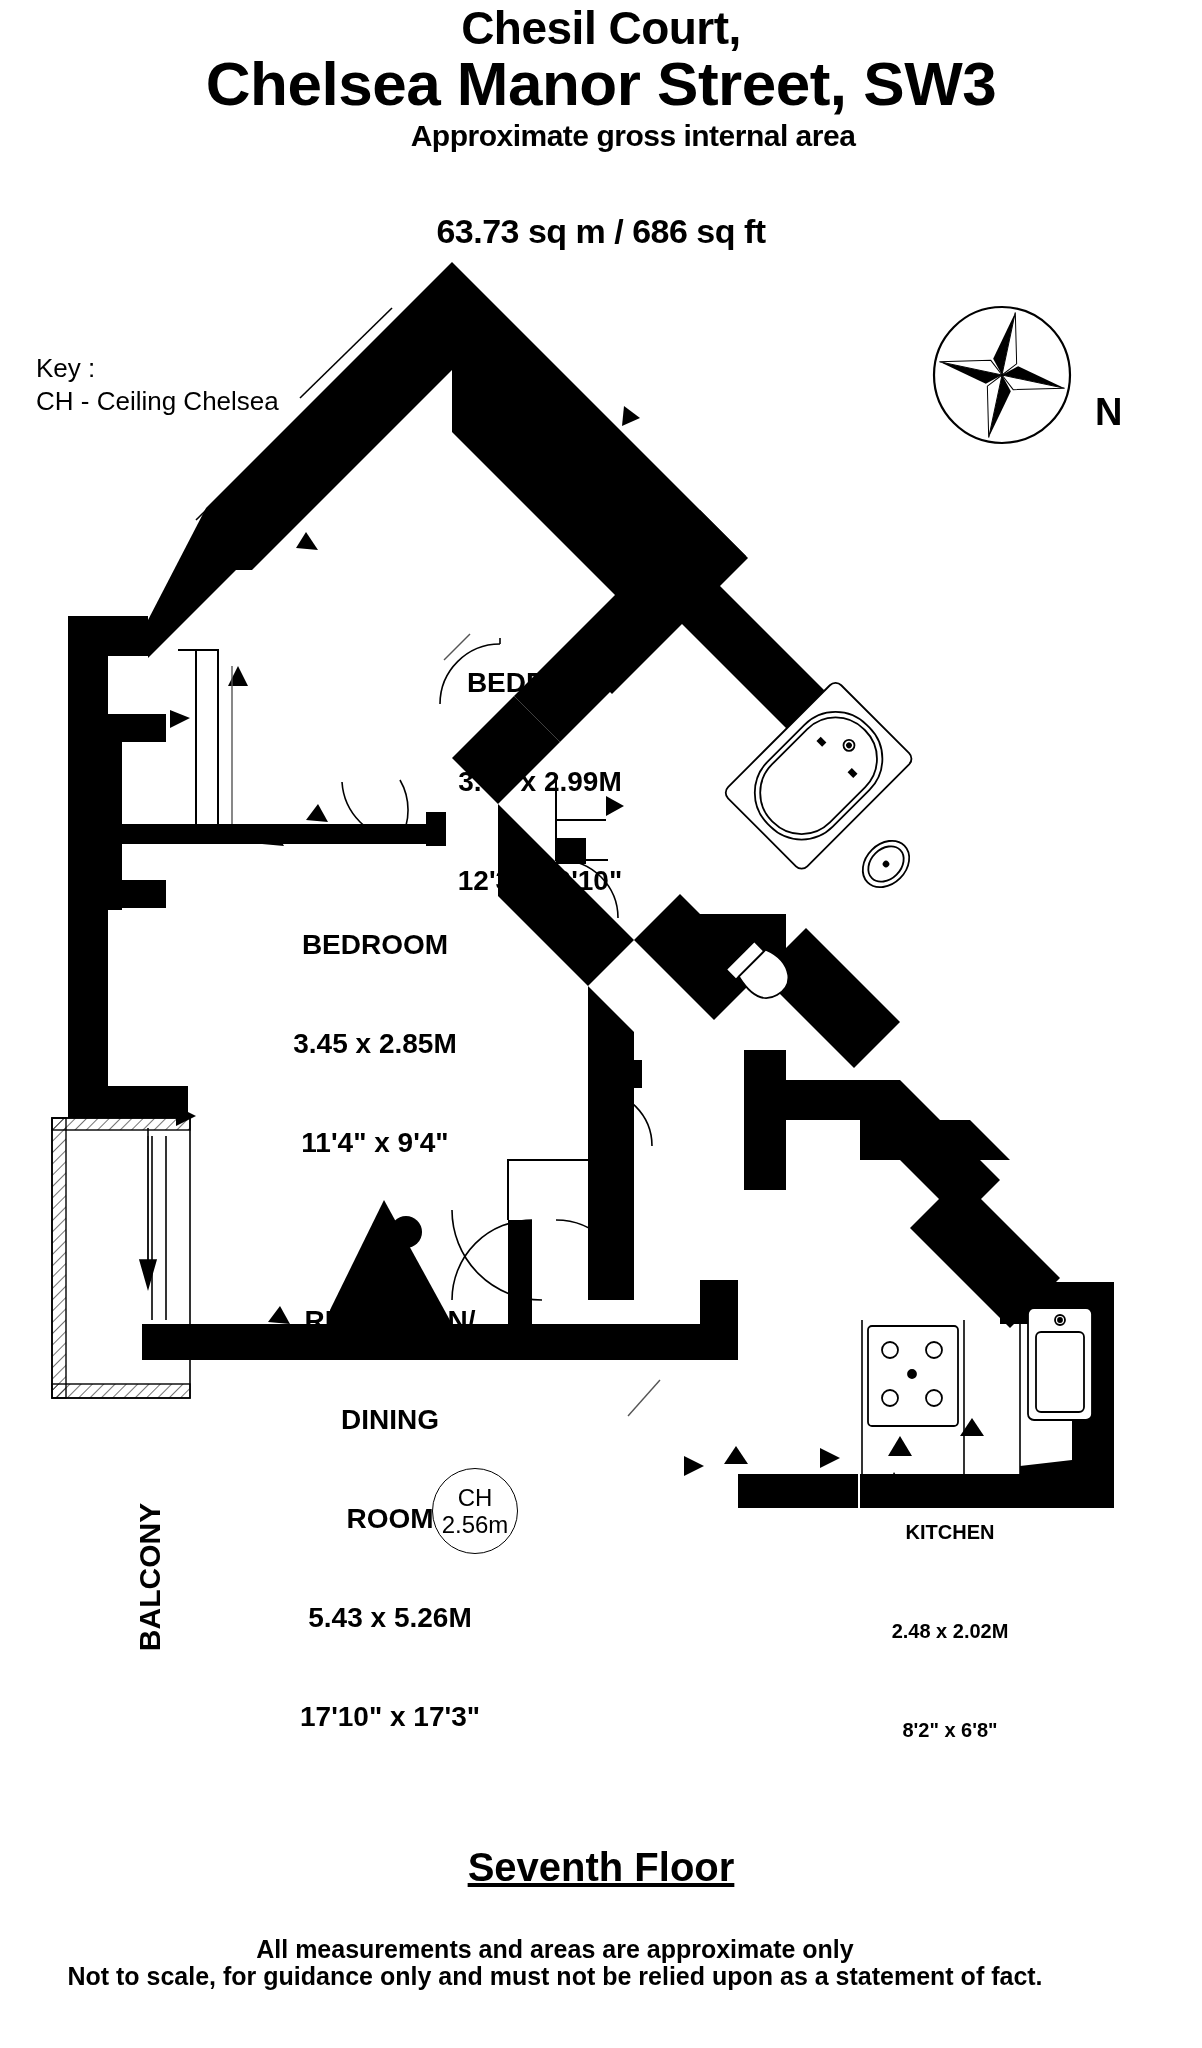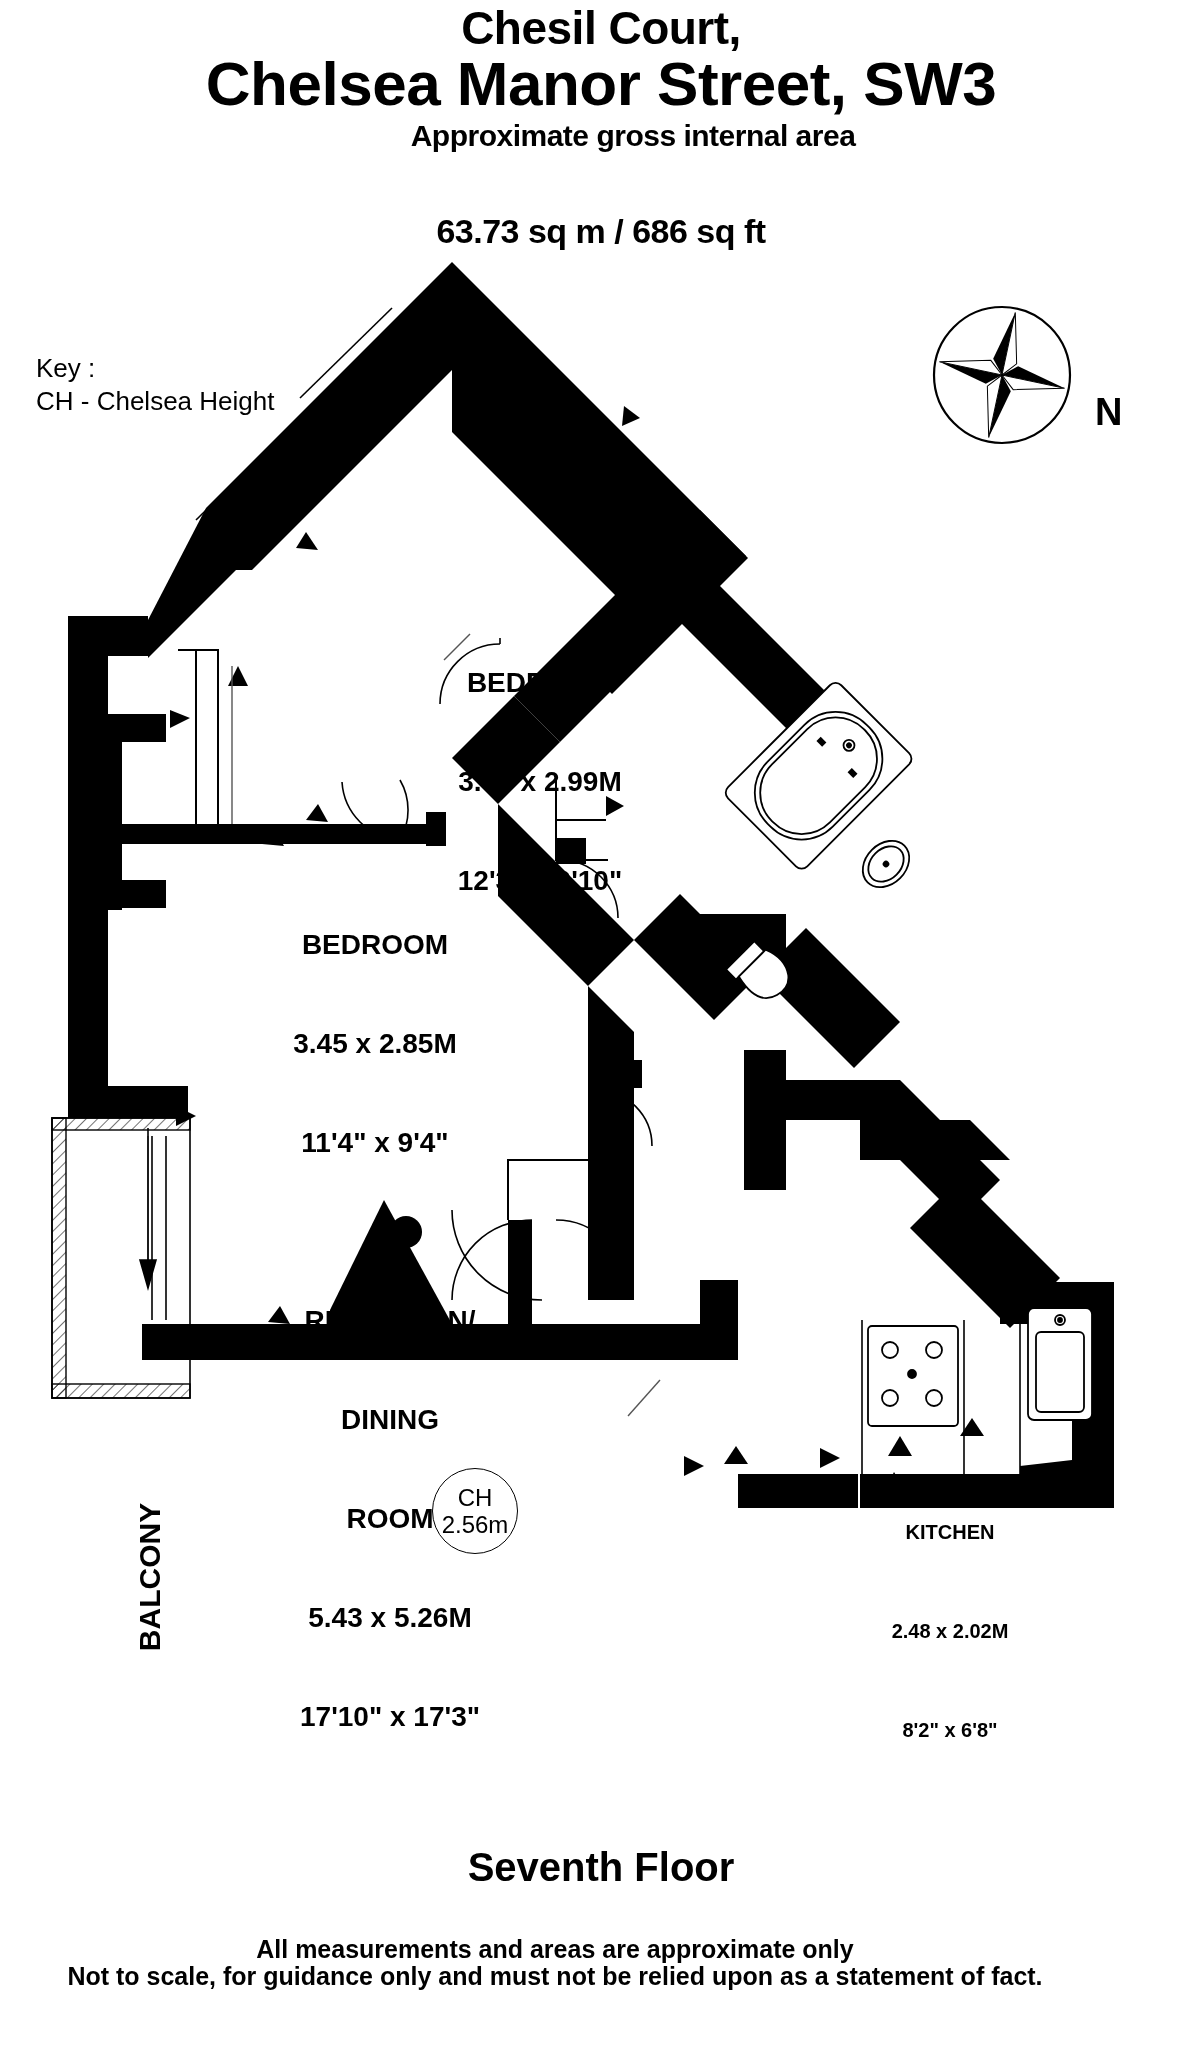--- a/index.html
+++ b/index.html
@@ -25,21 +25,21 @@
 
   .key{
     position:absolute;left:36px;font-size:26px;line-height:33px;font-weight:normal;
     white-space:pre;
   }
   #key-line1{top:352px;}
   #key-line2{top:385px;}
 
   #floor-label{
     position:absolute;left:0;width:1202px;text-align:center;top:1845px;
-    font-size:40px;font-weight:bold;
+    font-size:40px;font-weight:bold;text-decoration:underline;
   }
   .disclaimer{
     position:absolute;left:0;width:1110px;text-align:center;font-size:25px;
     font-weight:bold;line-height:32px;
   }
   #disclaimer-1{top:1960px;}
   #disclaimer-2{top:1908px;margin-top:25px;}
 
   
   #compass{position:absolute;left:930px;top:300px;width:210px;height:180px;}
@@ -77,21 +77,21 @@
 <body>
 
 <div class="page">
 
   <div class="title" id="title-line1">Chesil Court,</div>
   <div class="title" id="title-line2">Chelsea Manor Street, SW3</div>
   <div class="title" id="subtitle">Approximate gross internal area</div>
   <div class="title" id="area">63.73 sq m / 686 sq ft</div>
 
   <div class="key" id="key-line1">Key :</div>
-  <div class="key" id="key-line2">CH - Chelsea Height</div>
+  <div class="key" id="key-line2">CH - Ceiling Chelsea</div>
 
   <div id="compass">
     <svg viewBox="0 0 210 180" width="210" height="180">
       <g transform="translate(72,75)">
         <circle cx="0" cy="0" r="68" fill="#fff" stroke="#000" stroke-width="2.2"></circle>
         <g transform="rotate(12)">
 
           <polygon points="0,0 -12,-14 0,-64" fill="#000"></polygon>
           <polygon points="0,0 12,-14 0,-64" fill="#fff" stroke="#000" stroke-width="1"></polygon>
           <polygon points="0,0 14,-12 64,0" fill="#000"></polygon>

